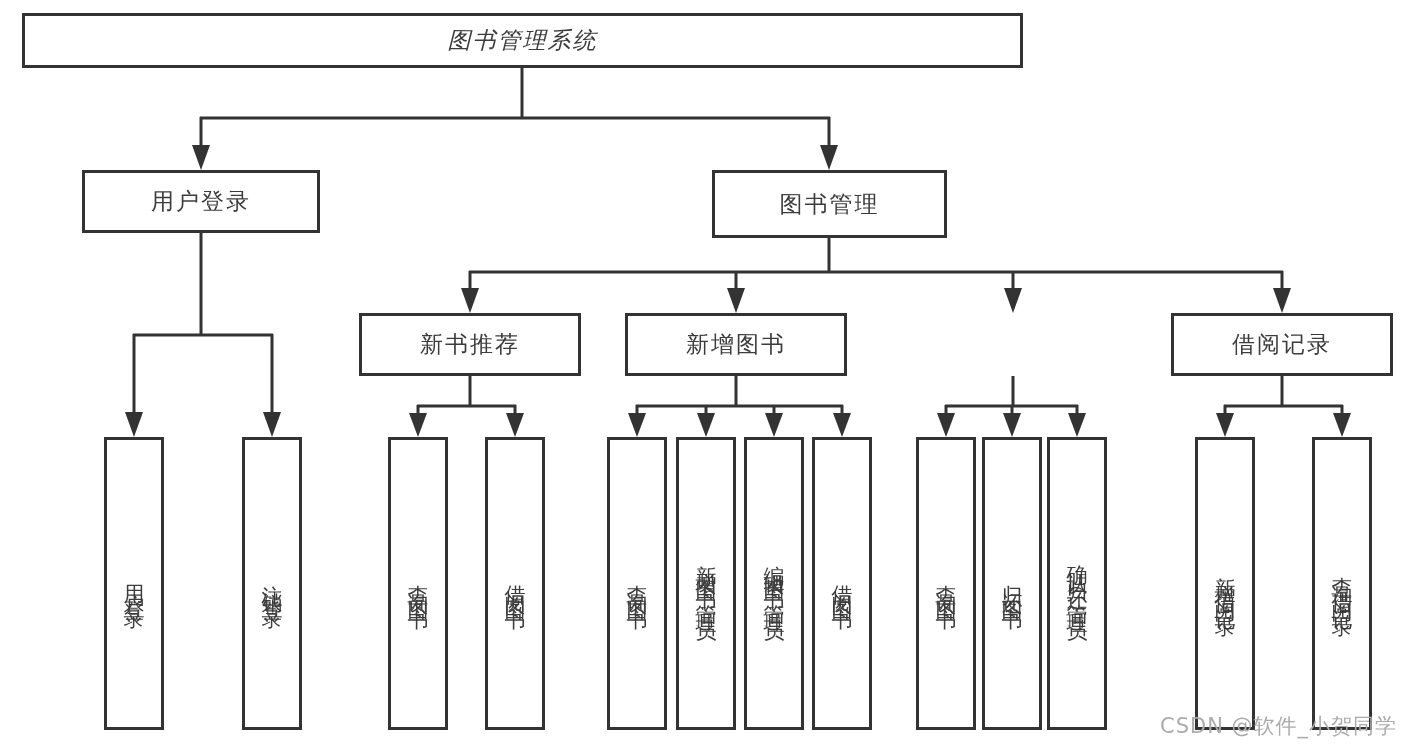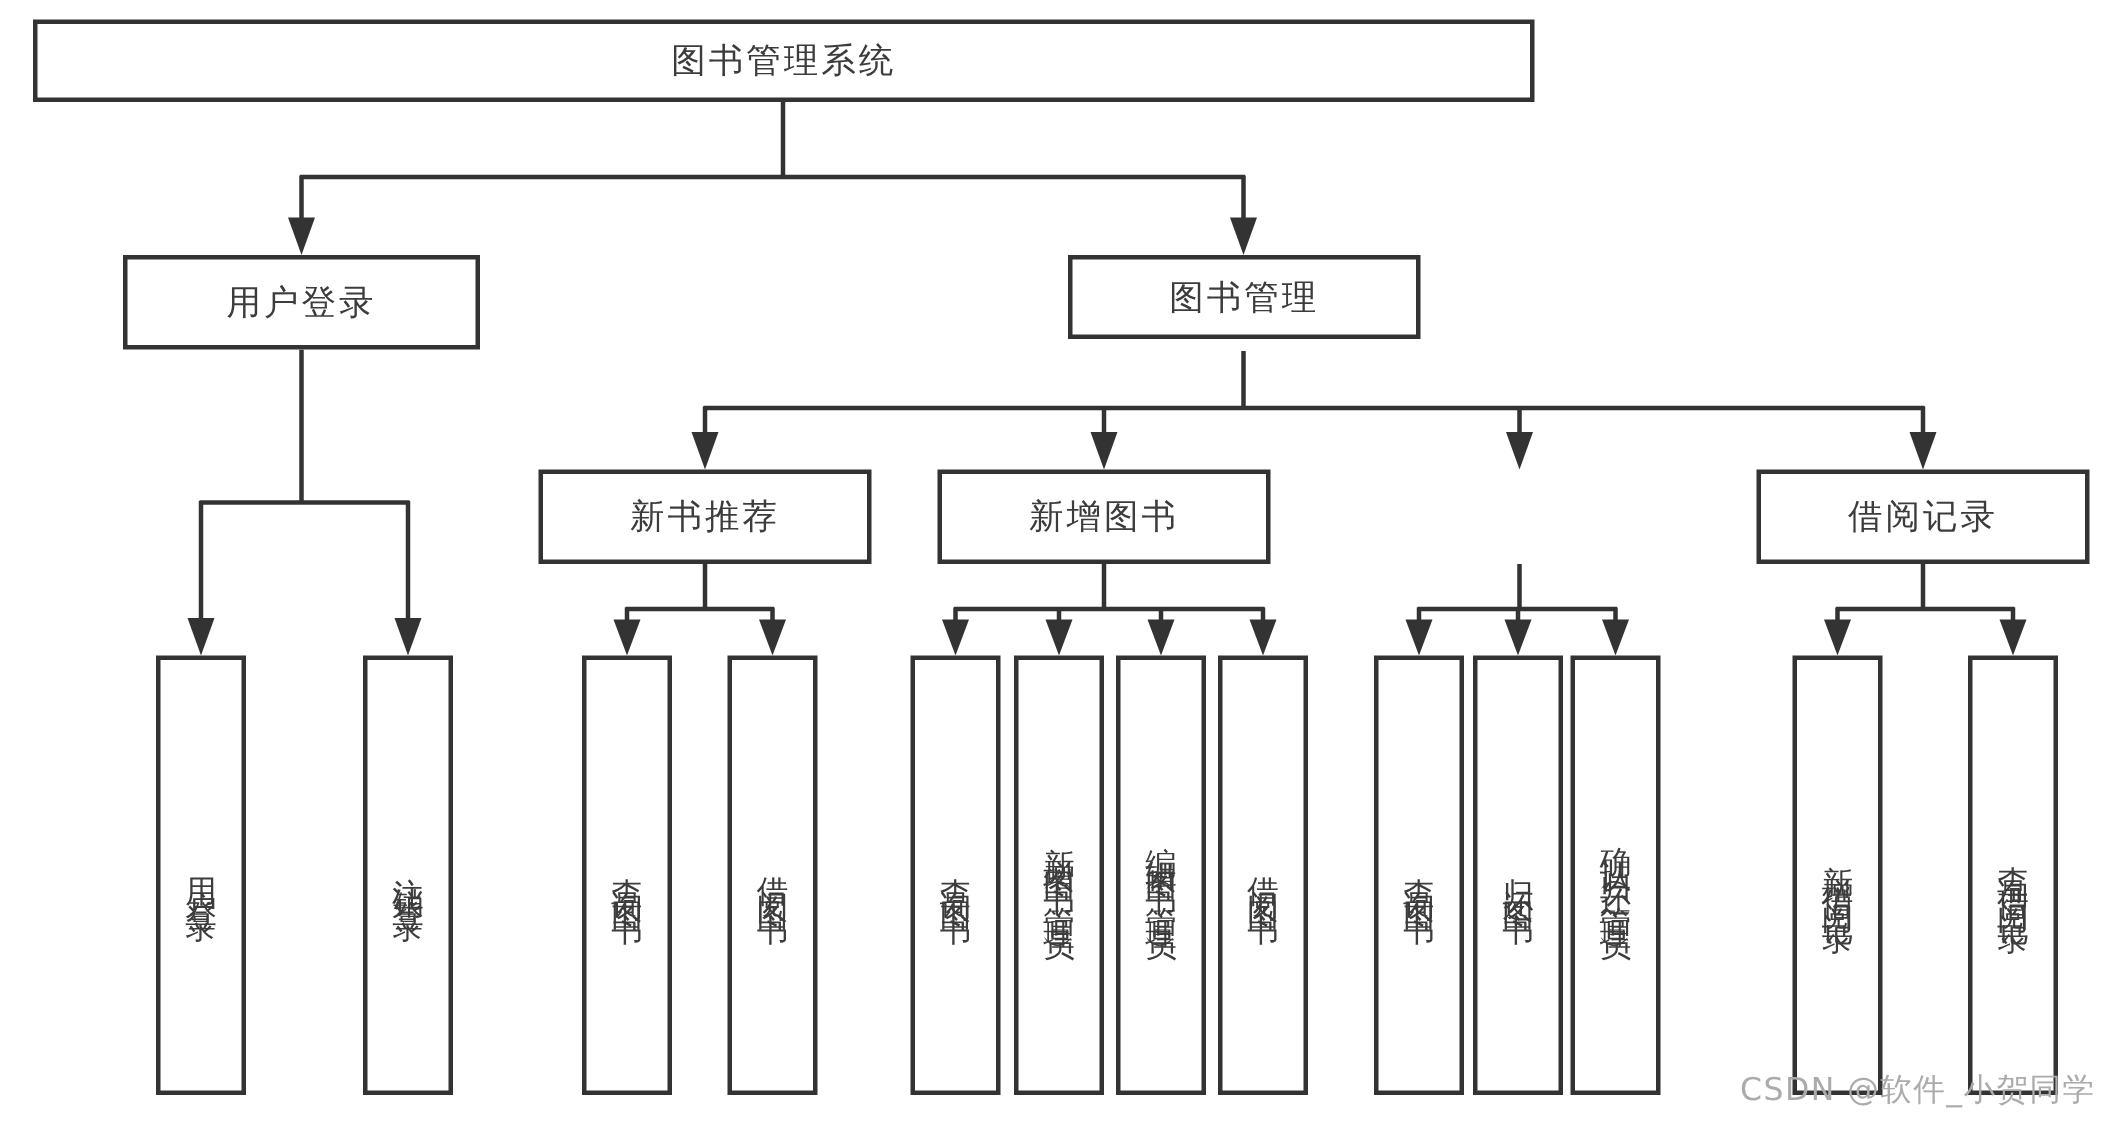--- a/index.html
+++ b/index.html
@@ -137,24 +137,24 @@
     <g>
       <line x1="1282" y1="376" x2="1282" y2="406"></line>
       <line x1="1224" y1="406" x2="1343" y2="406"></line>
       <line x1="1225" y1="405" x2="1225" y2="415"></line>
       <polygon points="1225,437 1216,413 1234,413"></polygon>
       <line x1="1342" y1="405" x2="1342" y2="415"></line>
       <polygon points="1342,437 1333,413 1351,413"></polygon>
     </g>
   </svg>
 
-  <div class="node" style="left:22px; top:13px; width:1001px; height:55px;">图书管理系统</div>
+  <div class="node" style="left:22px; top:13px; width:1001px; height:55px;font-style:italic;">图书管理系统</div>
 
   <div class="node" style="left:82px; top:170px; width:238px; height:63px;">用户登录</div>
-  <div class="node" style="left:712px; top:170px; width:235px; height:56px;">图书管理</div>
+  <div class="node" style="left:712px; top:170px; width:235px; height:68px;">图书管理</div>
 
   <div class="node" style="left:359px; top:313px; width:222px; height:63px;">新书推荐</div>
   <div class="node" style="left:625px; top:313px; width:222px; height:63px;">新增图书</div>
   <div class="node" style="left:1171px; top:313px; width:222px; height:63px;">借阅记录</div>
 
   <div class="vnode" style="left:104px; top:437px; width:60px; height:293px;">用户登录</div>
   <div class="vnode" style="left:242px; top:437px; width:60px; height:293px;">注销登录</div>
 
   <div class="vnode" style="left:388px; top:437px; width:60px; height:293px;">查询图书</div>
   <div class="vnode" style="left:485px; top:437px; width:60px; height:293px;">借阅图书</div>

